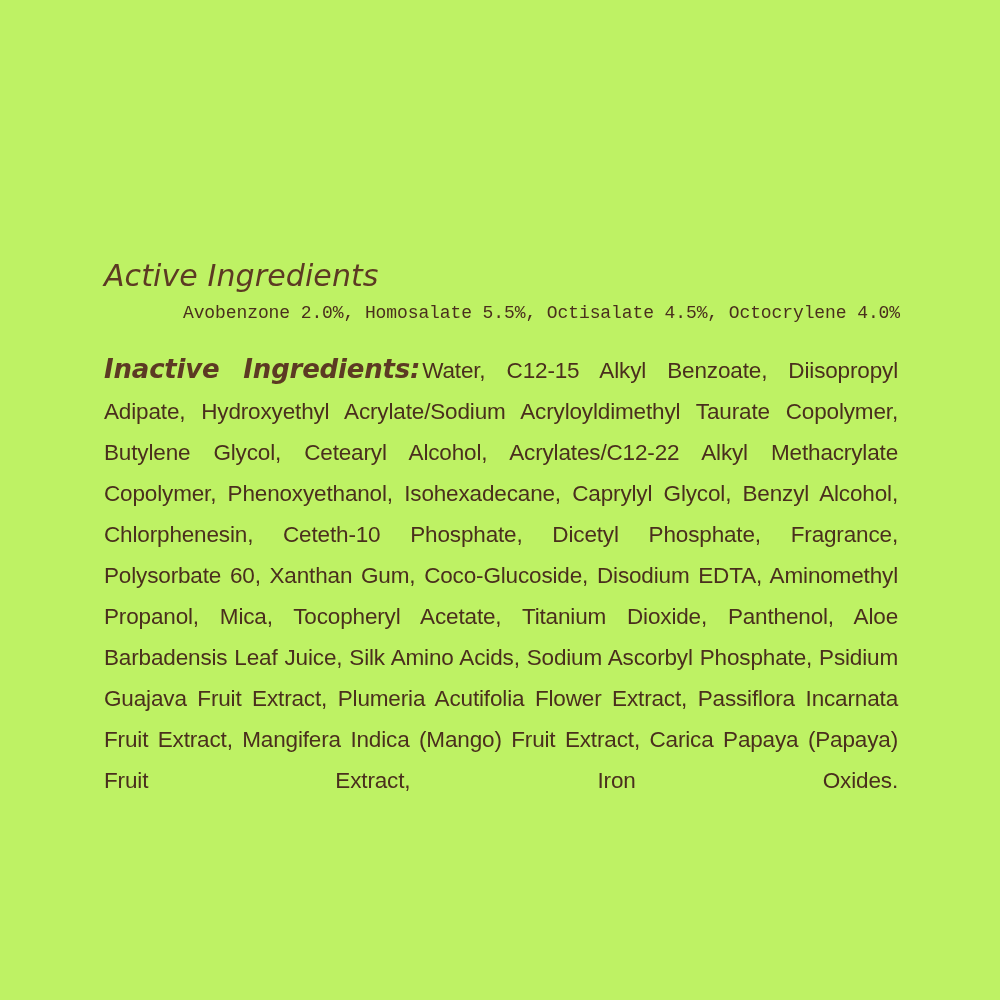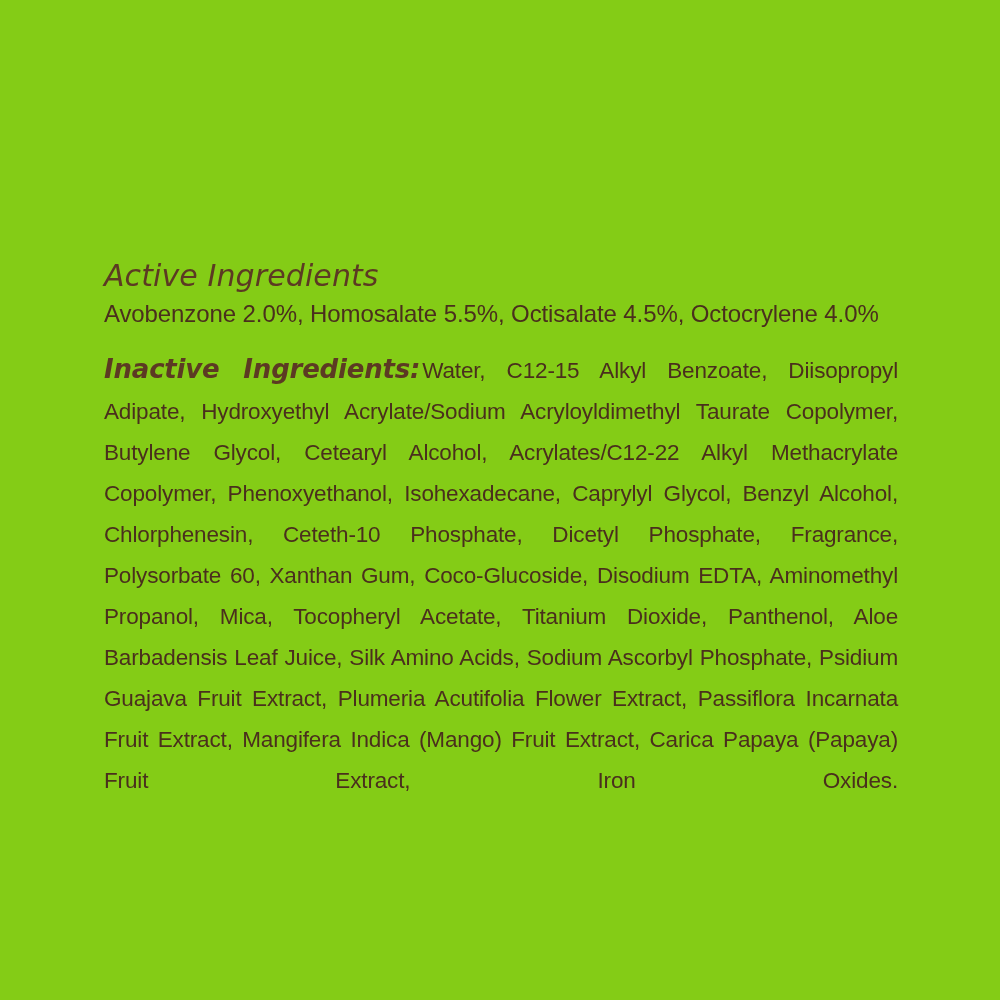--- a/index.html
+++ b/index.html
@@ -10,47 +10,48 @@
     width: 1000px;
     height: 1000px;
     background: #ffffff;
     font-family: "DejaVu Sans", sans-serif;
     overflow: hidden;
   }
   .page {
     position: relative;
     width: 1000px;
     height: 1000px;
-    background: #84cc16;
+    background: #bef264;
   }
   .content {
     position: absolute;
     left: 104px;
     top: 258px;
     width: 796px;
   }
 
   
   .active-heading {
     font-family: "DejaVu Sans", sans-serif;
     font-style: italic;
     font-size: 30px;
     line-height: 36px;
     color: #5c3a23;
     letter-spacing: 0.1px;
     margin: 0 0 6px 0;
     font-weight: 400;
   }
   .active-list {
-    font-family: Liberation Sans, sans-serif;
-    font-size: 24px;
+    font-family: Liberation Mono, monospace;
+    font-size: 18px;
     line-height: 27px;
     color: #4a2f1d;
     margin: 0 0 22px 0;
     letter-spacing: -0.1px;
+    text-align: right;
   }
 
   
   .inactive-block {
     font-family: "Liberation Sans", sans-serif;
     font-size: 22.5px;
     line-height: 41px;
     color: #4a2f1d;
     text-align: justify;
     text-justify: inter-word;

